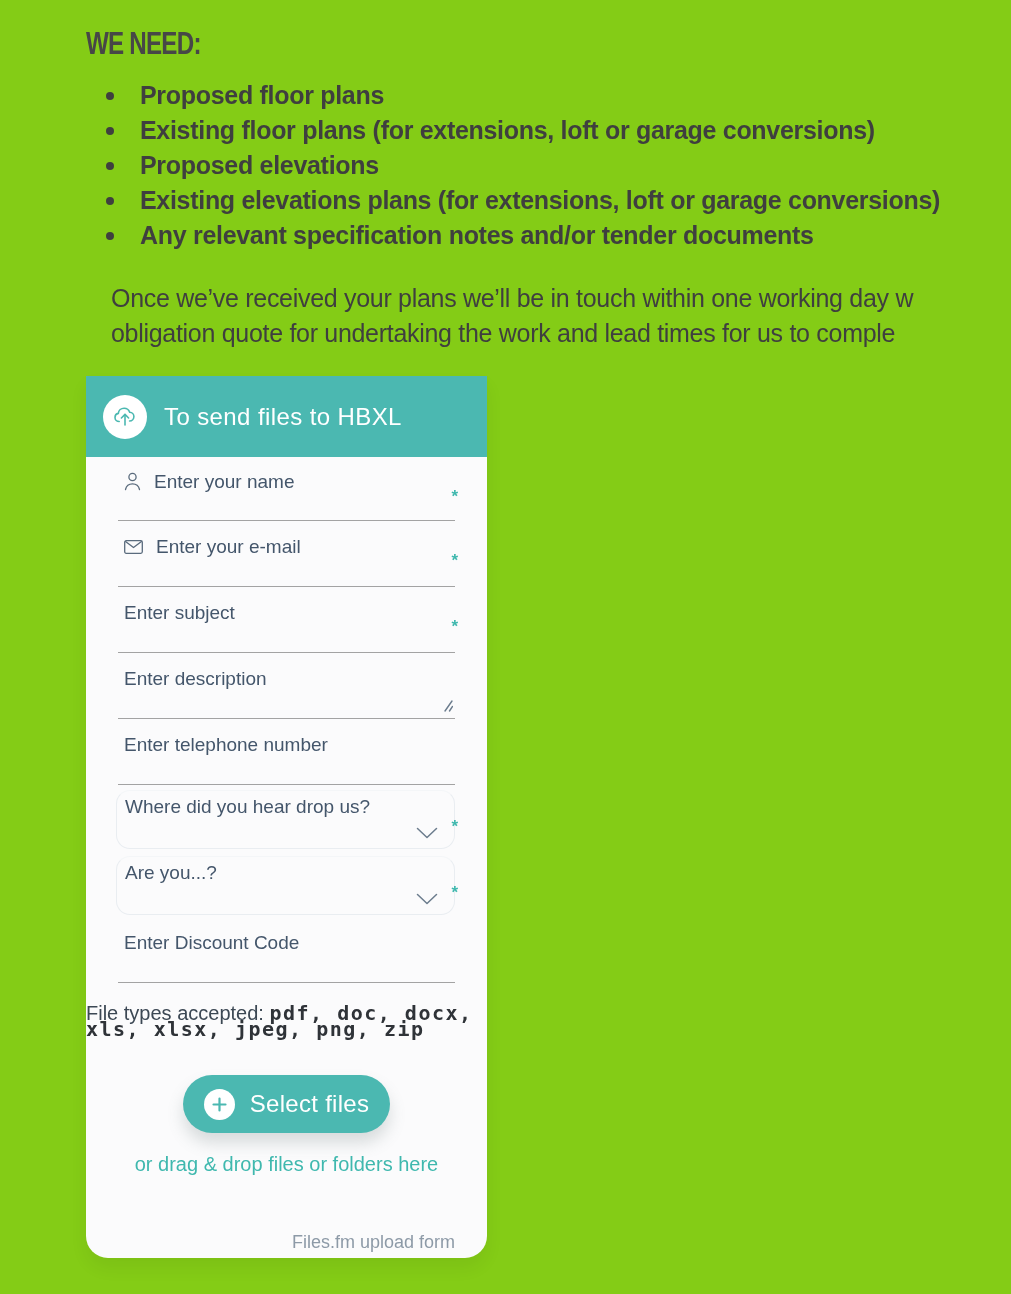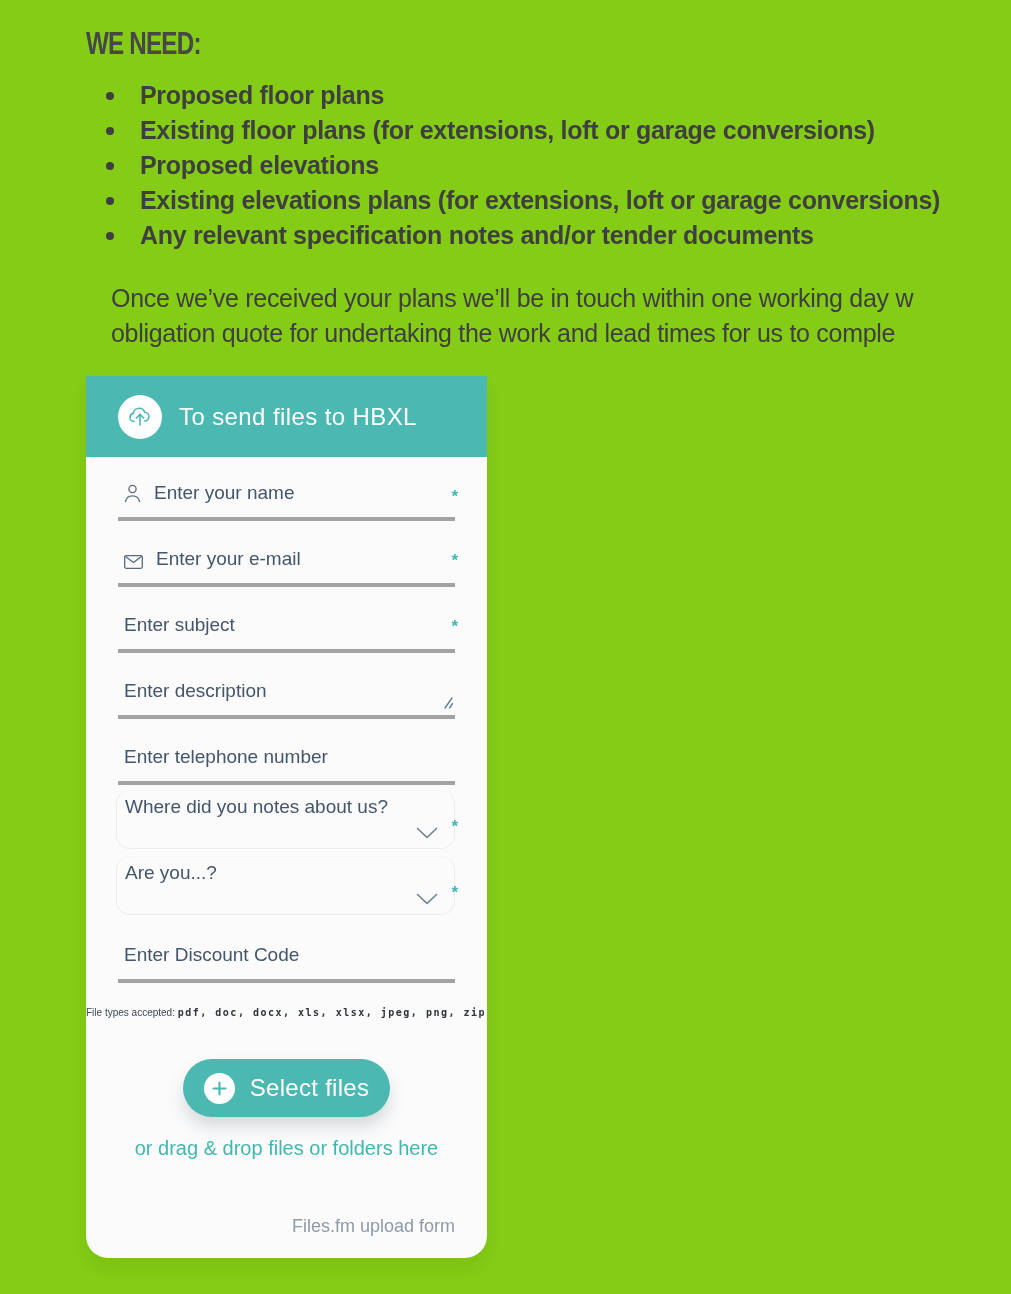--- a/index.html
+++ b/index.html
@@ -31,34 +31,34 @@
   .para .pline{display:block;white-space:nowrap;overflow:hidden;margin-left:25px;}
 
   
   .upload-widget{
     position:absolute;left:86px;top:376px;width:401px;height:882px;
     background:#fbfbfc;border-radius:0 0 22px 22px;
     box-shadow:0 10px 18px rgba(0,0,0,0.06);
   }
   .widget-header{
     height:81px;background:#4bb8b1;display:flex;align-items:center;
-    padding-left:32px;box-sizing:border-box;
+    padding-left:17px;box-sizing:border-box;
   }
   .header-icon-circle{
     width:44px;height:44px;border-radius:50%;background:#ffffff;
     display:flex;align-items:center;justify-content:center;flex:0 0 auto;
   }
   .widget-title{
     margin-left:17px;color:#ffffff;font-size:24px;font-weight:300;letter-spacing:0.4px;
   }
   .widget-body{padding:0 32px;box-sizing:border-box;}
 
   .f-row{
-    position:relative;height:66px;border-bottom:4px solid #a3a3a3;
-    display:flex;align-items:flex-end;box-sizing:border-box;
+    position:relative;height:66px;border-bottom:1px solid #a3a3a3;
+    display:flex;align-items:center;box-sizing:border-box;
   }
   .f-row.first{height:64px;}
   .f-row .field-icon{flex:0 0 auto;margin:0 13px 14px 6px;display:block;}
   .f-row input{
     flex:1;border:none;outline:none;background:transparent;
     font-family:"Liberation Sans",sans-serif;
     font-size:19px;color:#44566b;padding:0 0 13px 0;min-width:0;
   }
   .f-row.noicon input{padding-left:6px;}
   .f-row input::placeholder{color:#44566b;opacity:1;}
@@ -73,21 +73,21 @@
     border:1px solid #e9edf1;border-top-color:#f4f6f8;border-radius:14px;
     cursor:pointer;
   }
   .select-box .select-label{
     position:absolute;left:8px;top:5px;font-size:19px;color:#44566b;white-space:nowrap;
   }
   .select-box .chevron{position:absolute;right:16px;bottom:9px;}
   .select-row .req-star{top:32px;}
 
   .file-types{
-    margin:22px 0 4px -32px;width:401px;font-size:10px;line-height:16px;color:#3c4854;
+    margin:22px 0 4px -32px;width:401px;font-size:20px;line-height:16px;color:#3c4854;
   }
   .file-types .ft-value{
     font-family:"DejaVu Sans Mono",monospace;font-weight:bold;color:#2f3338;
     letter-spacing:1.5px;word-break:break-all;
   }
 
   .select-files-btn{
     display:flex;align-items:center;justify-content:center;gap:15px;
     width:207px;height:58px;margin:38px auto 0 auto;border:none;cursor:pointer;
     background:#4bb8b1;border-radius:36px;
@@ -175,21 +175,21 @@
           <path d="M10.5 11L13.5 6.5" stroke="#6b7c8d" stroke-width="1.4" stroke-linecap="round"></path>
         </svg>
       </div>
 
       <div class="f-row noicon">
         <input type="text" placeholder="Enter telephone number" style="">
       </div>
 
       <div class="select-row">
         <div class="select-box">
-          <span class="select-label">Where did you notes about us?</span>
+          <span class="select-label">Where did you hear drop us?</span>
           <svg class="chevron" width="22" height="12" viewBox="0 0 22 12" fill="none">
             <path d="M1.5 1.5l9.5 9 9.5-9" stroke="#6b7c8d" stroke-width="1.5" stroke-linecap="round" stroke-linejoin="round"></path>
           </svg>
         </div>
         <span class="req-star">*</span>
       </div>
 
       <div class="select-row">
         <div class="select-box">
           <span class="select-label">Are you...?</span>

